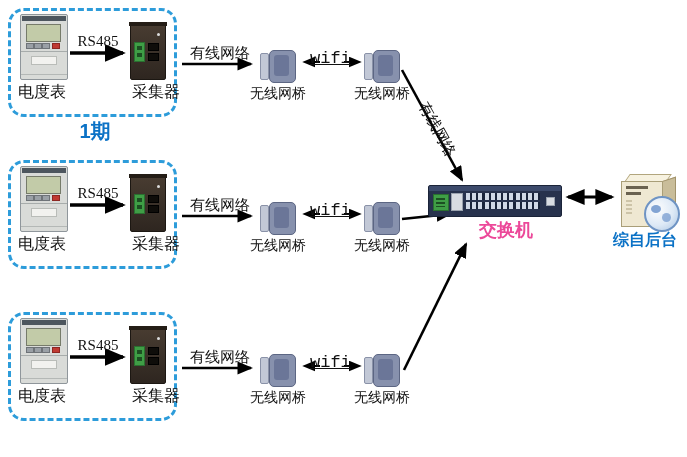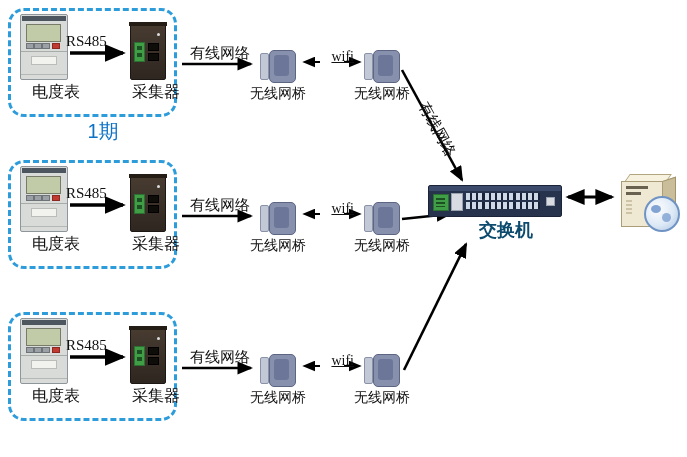--- a/index.html
+++ b/index.html
@@ -6,32 +6,32 @@
   #canvas{position:relative;width:687px;height:457px;background:#ffffff;overflow:hidden;
           font-family:"Liberation Sans","DejaVu Sans",sans-serif;}
   .abs{position:absolute;}
   #overlay{position:absolute;left:0;top:0;pointer-events:none;}
 
   
   .group{position:absolute;left:0;width:687px;height:152px;}
   .g1{top:0;} .g2{top:152px;} .g3{top:304px;}
   .dashed-box{position:absolute;left:8px;top:8px;width:163px;height:103px;
               border:3px dashed #2D9CDA;border-radius:16px;}
-  .phase-label{position:absolute;left:20px;top:118px;width:166px;text-align:center;
-               font-size:20px;font-weight:normal;color:#0B72C6;}
+  .phase-label{position:absolute;left:12px;top:118px;width:166px;text-align:center;
+               font-size:20px;font-weight:bold;color:#0B72C6;}
   .serif{font-family:"Liberation Serif","DejaVu Serif",serif;color:#111;}
-  .meter-label{position:absolute;left:4px;top:82px;width:76px;text-align:right;font-size:16px;}
+  .meter-label{position:absolute;left:4px;top:82px;width:76px;text-align:center;font-size:16px;}
   .collector-label{position:absolute;left:116px;top:82px;width:64px;text-align:right;font-size:16px;}
-  .rs485-label{position:absolute;left:66px;top:33px;width:64px;text-align:left;font-size:15px;}
+  .rs485-label{position:absolute;left:66px;top:33px;width:64px;text-align:center;font-size:15px;}
   .wired-label{position:absolute;left:181px;top:44px;width:78px;text-align:center;font-size:15px;}
   .bridge-a{left:260px;top:48px;} .bridge-b{left:364px;top:48px;}
   .bridge-a-label{position:absolute;left:242px;top:85px;width:72px;text-align:center;font-size:14px;}
   .bridge-b-label{position:absolute;left:346px;top:85px;width:72px;text-align:center;font-size:14px;}
-  .wifi-label{position:absolute;left:310px;top:49px;width:44px;text-align:right;font-size:14px;
-              text-decoration:underline;}
+  .wifi-label{position:absolute;left:310px;top:49px;width:44px;text-align:left;font-size:17px;
+              text-decoration:underline;font-family:Liberation Mono, monospace;}
 
   
   .meter{position:absolute;width:46px;height:64px;left:20px;top:14px;background:#d9dbd8;
          border:1px solid #8f969b;border-radius:2px;}
   .meter .topstrip{position:absolute;left:1px;top:1px;right:1px;height:5px;background:#4d565e;}
   .meter .screen{position:absolute;left:5px;top:9px;width:33px;height:16px;background:#c2cba8;
                  border:1px solid #767b6a;}
   .meter .btn{position:absolute;top:28px;width:6px;height:4px;background:#9aa0a6;border:1px solid #6e7378;}
   .meter .b1{left:5px;} .meter .b2{left:13px;} .meter .b3{left:21px;}
   .meter .b4{left:31px;background:#c03a32;border-color:#8d2722;}
@@ -64,21 +64,21 @@
           border:1px solid #1a2338;border-radius:2px;}
   .switch .green{position:absolute;left:4px;top:8px;width:14px;height:15px;background:#3f9e46;border:1px solid #2a7030;}
   .switch .gslots{position:absolute;left:2px;top:3px;width:9px;height:9px;
                   background:repeating-linear-gradient(180deg,#1c4f22 0 2px,#3f9e46 2px 4px);}
   .switch .module{position:absolute;left:22px;top:7px;width:10px;height:16px;background:#d8dce2;border:1px solid #9aa2ae;}
   .switch .ports{position:absolute;left:37px;width:74px;height:7px;
                  background:repeating-linear-gradient(90deg,#cfd8e6 0 4px,#18233a 4px 6.2px);}
   .switch .p1{top:7px;} .switch .p2{top:16px;}
   .switch .rport{position:absolute;right:6px;top:11px;width:7px;height:7px;background:#d8dce2;border:1px solid #9aa2ae;}
   .switch-label{position:absolute;left:446px;top:218px;width:120px;text-align:center;
-                font-size:18px;font-weight:bold;color:#0c4a6e;}
+                font-size:18px;font-weight:bold;color:#ec4899;}
 
   
   .server{position:absolute;left:620px;top:172px;width:58px;height:58px;}
   .server .top{position:absolute;left:6px;top:2px;width:40px;height:9px;background:#f7f2e0;
                border:1px solid #b2a67e;transform:skewX(-35deg);}
   .server .side{position:absolute;left:41px;top:7px;width:13px;height:44px;background:#c9bd9a;
                 border:1px solid #a2936c;transform:skewY(-18deg);}
   .server .front{position:absolute;left:1px;top:9px;width:40px;height:44px;background:#efe8d2;border:1px solid #a99e78;}
   .server .slot1,.server .slot2{position:absolute;background:#6a6250;height:3px;}
   .server .slot1{left:4px;top:4px;width:22px;} .server .slot2{left:4px;top:10px;width:15px;}
@@ -282,14 +282,15 @@
     <div class="front">
       <div class="slot1"></div>
         <div class="slot2"></div>
         <div class="vent"></div>
     </div>
     <div class="globe">
       <div class="blob1"></div>
         <div class="blob2"></div>
     </div>
   </div>
+  <div class="server-label">综自后台</div>
 
 </div>
 
 </body></html>

